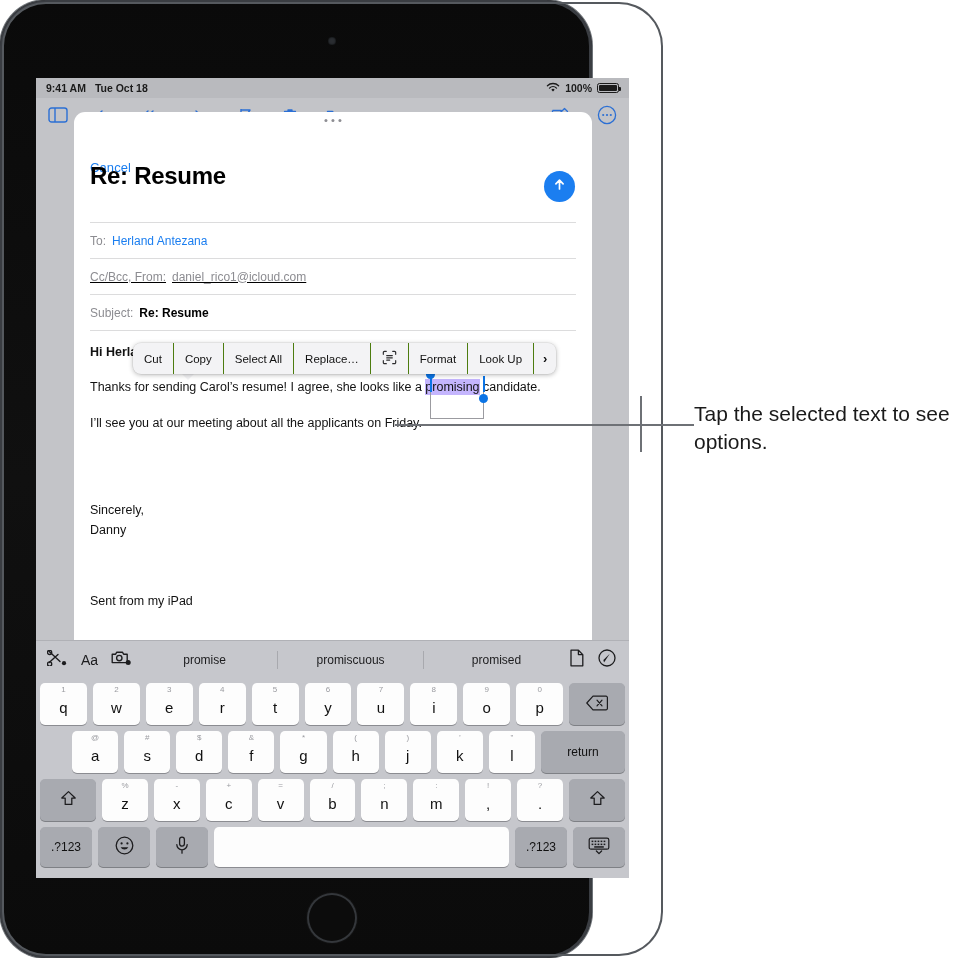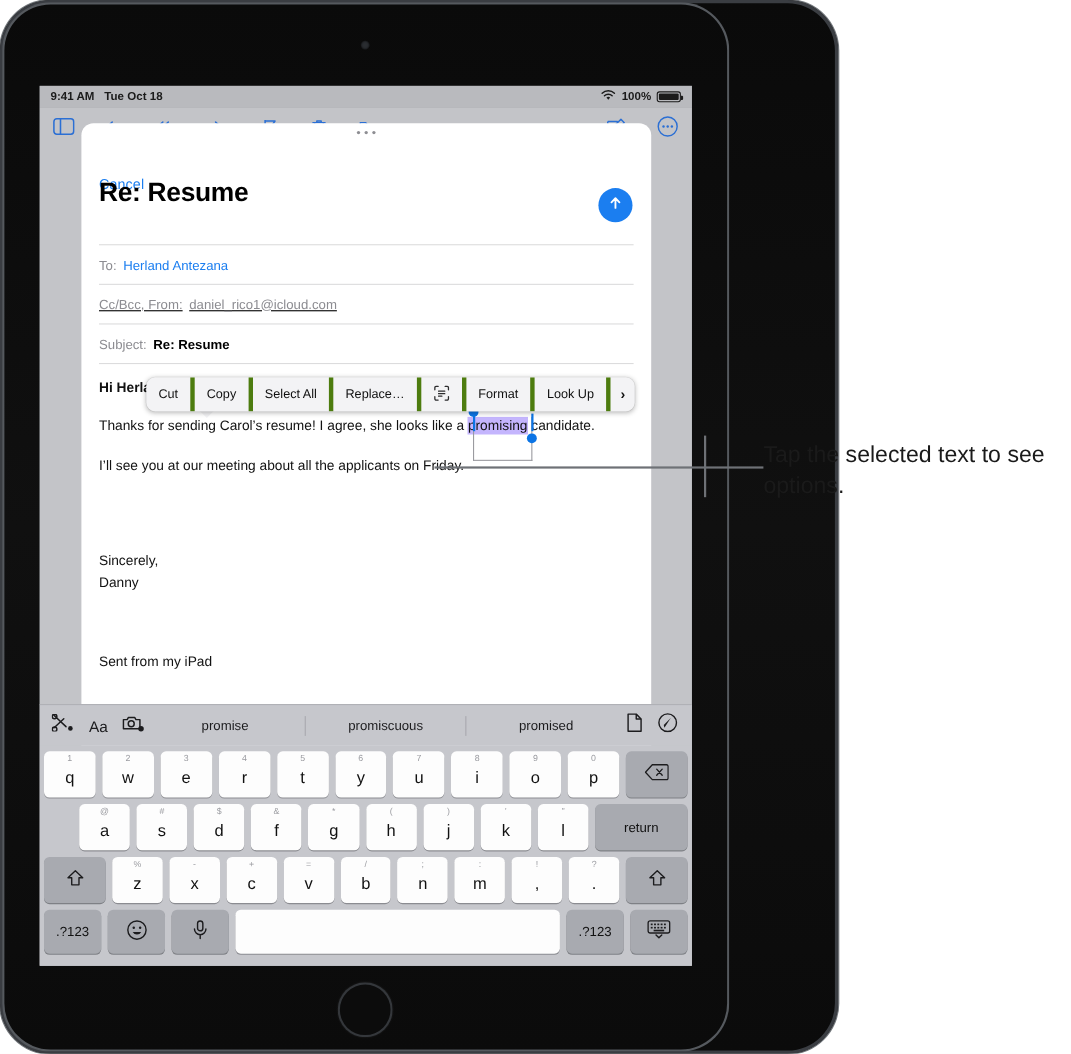--- a/index.html
+++ b/index.html
@@ -8,21 +8,21 @@
     background: #ffffff;
     font-family: "Liberation Sans", sans-serif;
     overflow: hidden;
   }
 
   
   #root { position: relative; width: 974px; height: 958px; background:#fff; }
 
   .device {
     position: absolute; left: 0px; top: 0px;
-    width: 762px; height: 958px;
+    width: 592px; height: 958px;
     background: linear-gradient(180deg,#0a0a0a 0%, #101010 50%, #0b0b0b 100%);
     border-radius: 46px;
     box-shadow: inset 0 0 0 3px #3a3d42, 0 0 0 1px #6e7378;
   }
   .device-edge {
     position: absolute; left: 2px; top: 2px; width: 661px; height: 954px;
     border-radius: 44px;
     box-shadow: inset 0 0 0 2px #55595e;
     pointer-events: none;
   }
@@ -166,21 +166,21 @@
     border-radius: 8px;
     display: flex; align-items: stretch;
     box-shadow: 0 1px 5px rgba(0,0,0,.28), 0 0 0 .5px rgba(0,0,0,.08);
     overflow: hidden;
     z-index: 20;
   }
   .ctx-item {
     display: flex; align-items: center; justify-content: center;
     padding: 0 11px;
     font-size: 11.5px; color: #101010;
-    border-right: 4px solid #4d7c0f;
+    border-right: 1px solid #4d7c0f;
     white-space: nowrap;
   }
   .ctx-item:last-child { border-right: none; padding: 0 9px; }
   .ctx-arrow { font-size: 13px; font-weight: bold; }
   .ctx-tail {
     position: absolute; left: 107px; top: 261px;
     width: 0; height: 0;
     border-left: 7px solid transparent;
     border-right: 7px solid transparent;
     border-top: 7px solid #f3f3f5;

